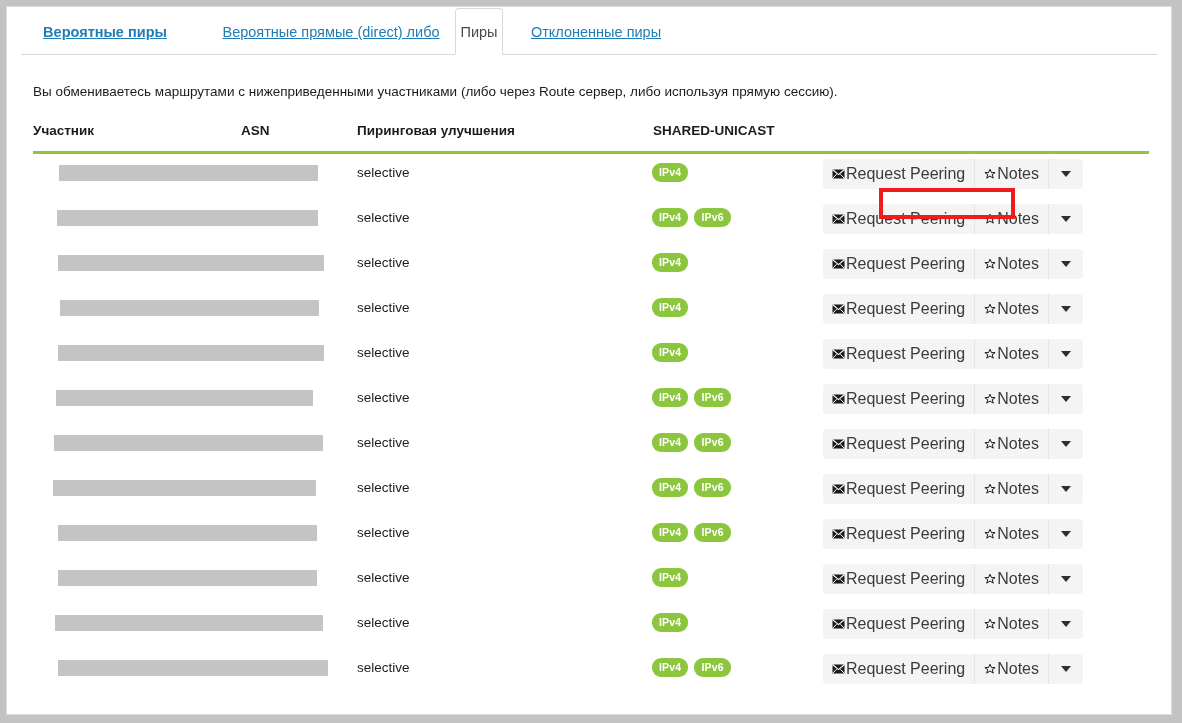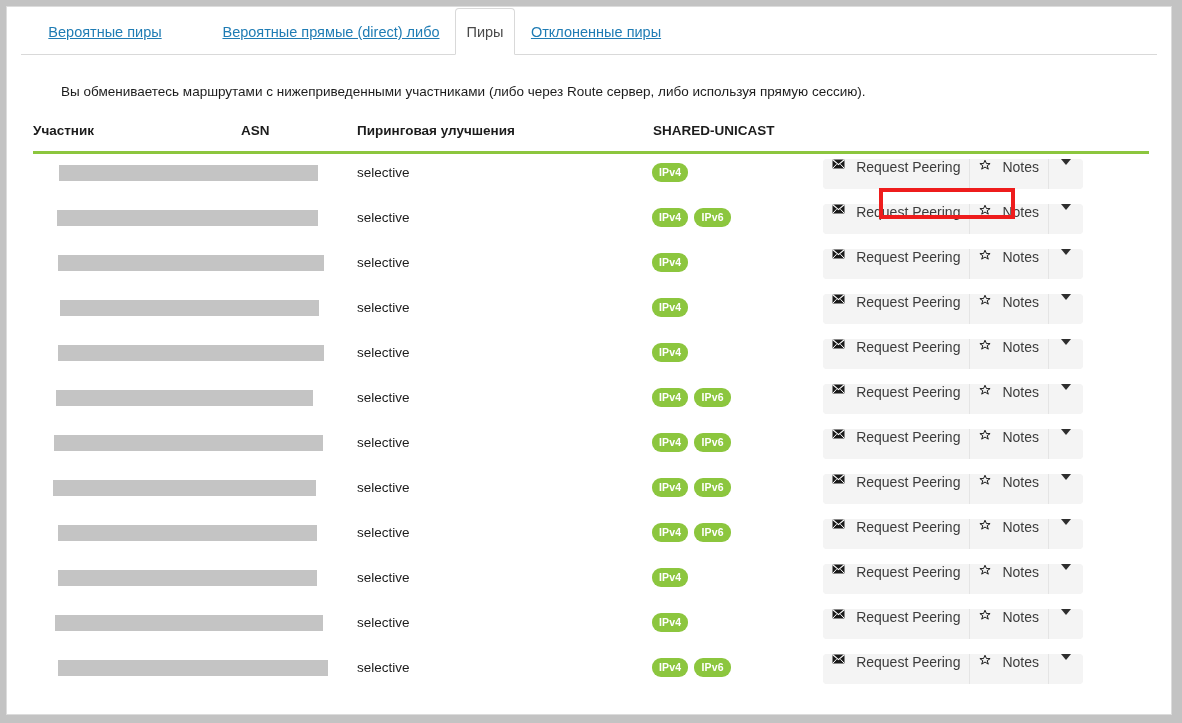--- a/index.html
+++ b/index.html
@@ -67,34 +67,34 @@
   .tab.active {
     color: #4a4a4a;
     background: #ffffff;
     border: 1px solid #d9d9d9;
     border-bottom: 1px solid #ffffff;
     border-top-left-radius: 4px;
     border-top-right-radius: 4px;
     z-index: 3;
     height: 47px;
   }
-  #tab0 { left: 14px;  width: 140px; }
+  #tab0 { left: 14px;  width: 140px; font-weight: bold; }
   #tab1 { left: 190px; width: 240px; }
-  #tab2 { left: 434px; width: 60px;  }
+  #tab2 { left: 434px; width: 48px;  }
   #tab3 { left: 500px; width: 150px; }
 
   
   .intro {
     margin: 0;
     padding: 0 0 0 26px;
     font-size: 13.5px;
     color: #1c1c1c;
     line-height: 1;
   }
-  #intro1 { padding-top: 30px; margin-left: 28px; }
+  #intro1 { padding-top: 30px; }
   #intro2 { padding-top: 21px; }
 
   
   .peer-table {
     margin-top: 24px;
     padding: 0 22px 0 26px;
   }
   .thead {
     position: relative;
     height: 28px;
@@ -158,24 +158,24 @@
     top: 5px;
     display: flex;
     align-items: stretch;
     height: 30px;
     background: #f4f4f4;
     border-radius: 4px;
     overflow: hidden;
   }
   .btn {
     display: flex;
-    align-items: flex-start;
-    gap: 11px;
+    align-items: center;
+    gap: 1px;
     padding: 0 9px;
-    font-size: 14px;
+    font-size: 16px;
     color: #3b3b3b;
     background: #f4f4f4;
     cursor: pointer;
     white-space: nowrap;
   }
   .btn + .btn,
   .btn-caret { border-left: 1px solid #e4e4e4; }
   .btn-caret {
     width: 34px;
     justify-content: center;

